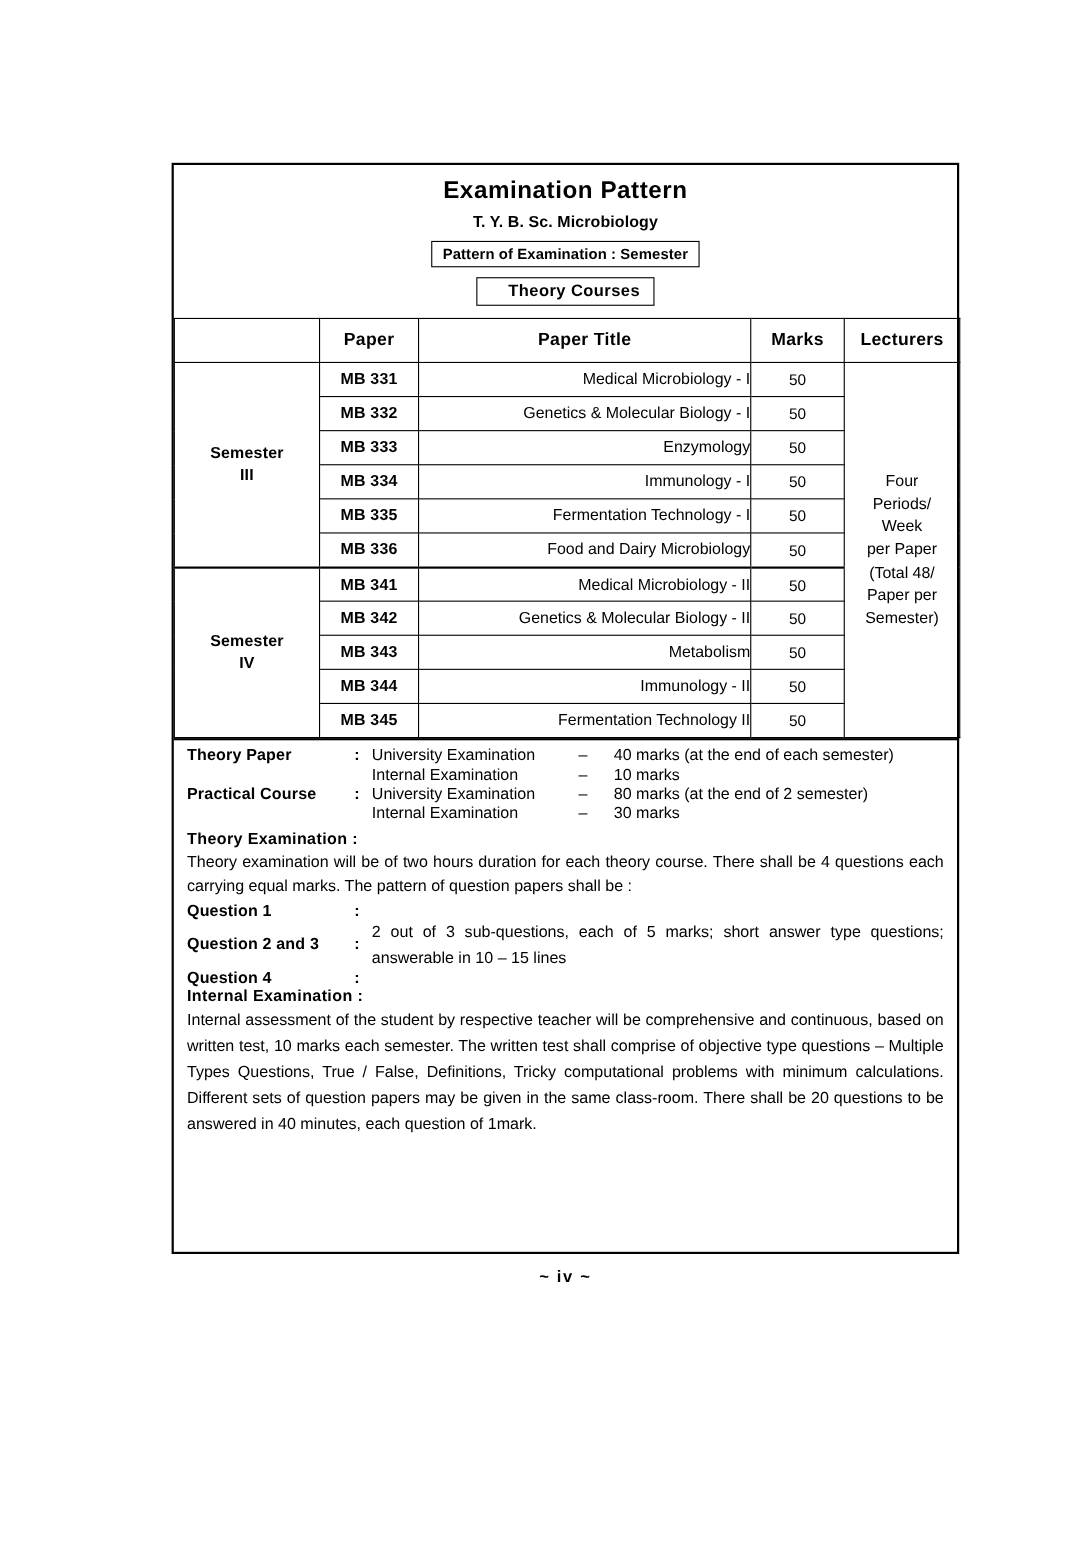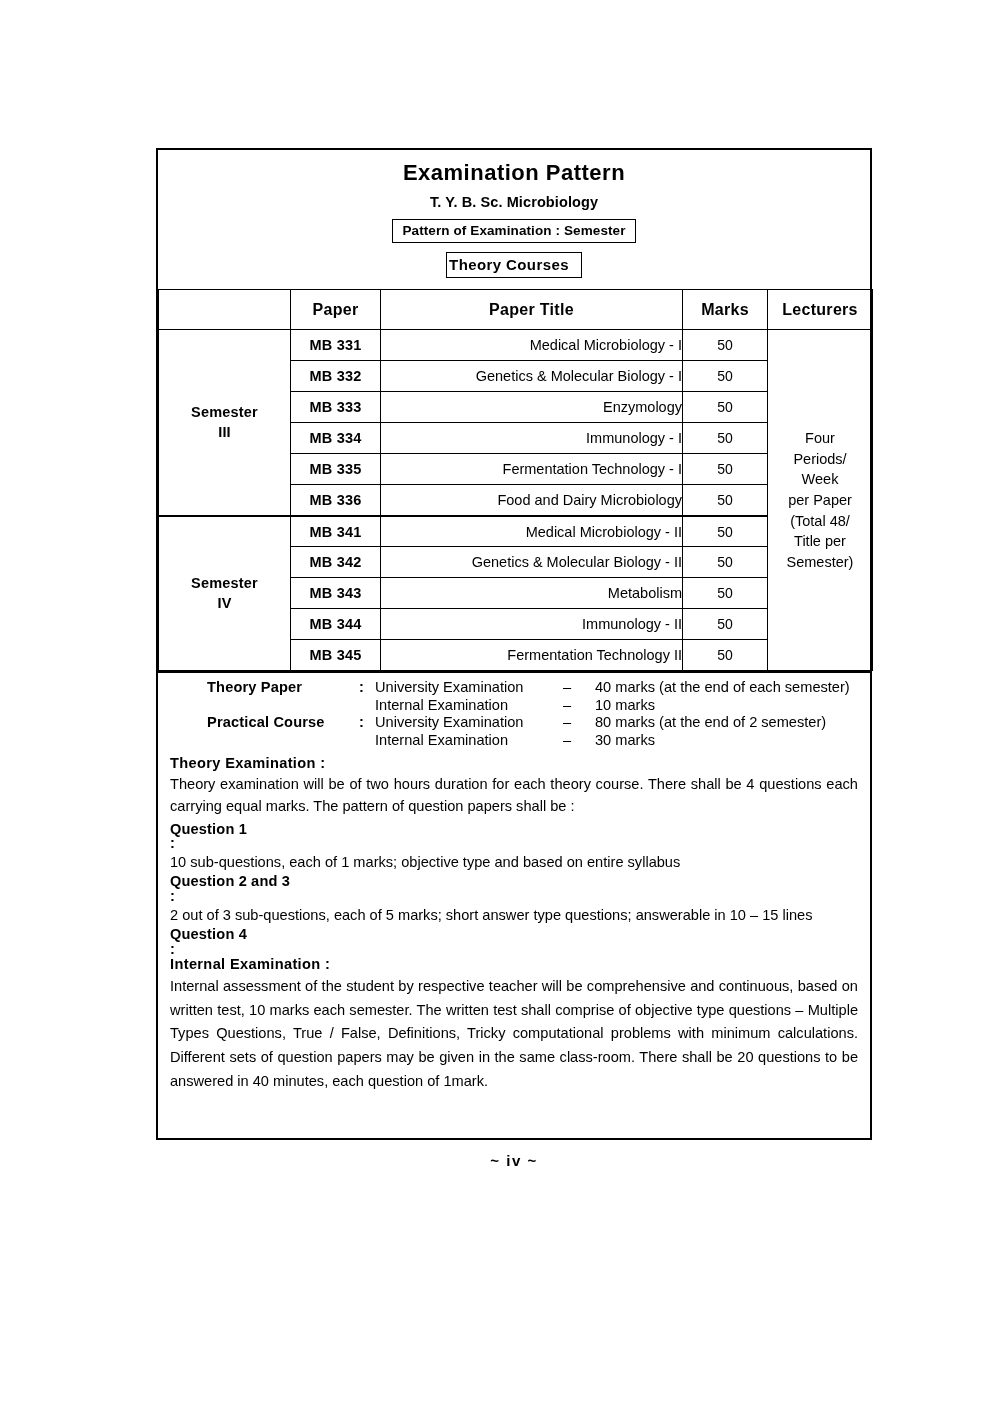--- a/index.html
+++ b/index.html
@@ -59,21 +59,21 @@
   .boxed-line {
     border: 1.6px solid #000;
     font-weight: bold;
     font-size: 13.5px;
     padding: 3px 9px 4px 9px;
     line-height: 1.15;
     letter-spacing: 0.1px;
   }
   .boxed-line.theory {
     font-size: 15px;
-    padding: 3px 12px 4px 2px;
+    padding: 3px 12px 4px 28px;
     letter-spacing: 0.4px;
   }
   .header-spacer { height: 11px; }
 
   
   table.course-table {
     border-collapse: collapse;
     width: 100%;
     table-layout: fixed;
     font-size: 14px;
@@ -143,21 +143,20 @@
     font-weight: bold;
     letter-spacing: 0.2px;
     margin-bottom: 3px;
   }
   .n-head.spaced { letter-spacing: 0.35px; }
 
   .kv-row {
     display: flex;
     align-items: flex-end;
     margin-bottom: 3px;
-    margin-left: 37px;
   }
   .kv-label {
     width: 152px;
     flex: none;
     font-weight: bold;
     letter-spacing: 0.15px;
   }
   .kv-colon {
     width: 16px;
     flex: none;
@@ -175,23 +174,22 @@
 
   .para {
     text-align: justify;
     line-height: 1.52;
     margin-bottom: 1px;
   }
   .para.loose { line-height: 1.62; }
 
   .q-row {
     display: flex;
-    align-items: flex-start;
+    align-items: center;
     margin-bottom: 1px;
-    flex-direction: column;
   }
   .q-label {
     width: 152px;
     flex: none;
     font-weight: bold;
     letter-spacing: 0.15px;
   }
   .q-colon {
     width: 16px;
     flex: none;
@@ -267,21 +265,21 @@
           </td>
           <td class="paper-cell">MB 331</td>
           <td class="title-cell">Medical Microbiology - I</td>
           <td class="marks-cell">50</td>
           <td class="lect-cell" rowspan="11">
             <div>Four</div>
             <div>Periods/</div>
             <div>Week</div>
             <div>per Paper</div>
             <div>(Total 48/</div>
-            <div>Title per</div>
+            <div>Paper per</div>
             <div>Semester)</div>
           </td>
         </tr>
 
         <tr class="body-row">
           <td class="paper-cell">MB 332</td>
           <td class="title-cell">Genetics &amp; Molecular Biology - I</td>
           <td class="marks-cell">50</td>
         </tr>
         <tr class="body-row">
@@ -375,21 +373,20 @@
 
       <div class="n-head spaced">Theory Examination  :</div>
 
       <div class="para">Theory examination  will be of two hours duration for each theory course. There shall be 4 questions each carrying equal marks. The pattern of question papers shall be :</div>
 
       <div class="gap-xs"></div>
 
       <div class="q-row">
         <div class="q-label">Question 1</div>
         <div class="q-colon">:</div>
-        <div class="q-text">10 sub-questions, each of 1 marks; objective type and based on entire syllabus</div>
       </div>
       <div class="q-row">
         <div class="q-label">Question 2 and 3</div>
         <div class="q-colon">:</div>
         <div class="q-text">2 out of 3 sub-questions, each of 5 marks; short answer type questions; answerable in 10 – 15 lines</div>
       </div>
       <div class="q-row">
         <div class="q-label">Question 4</div>
         <div class="q-colon">:</div>
       </div>

